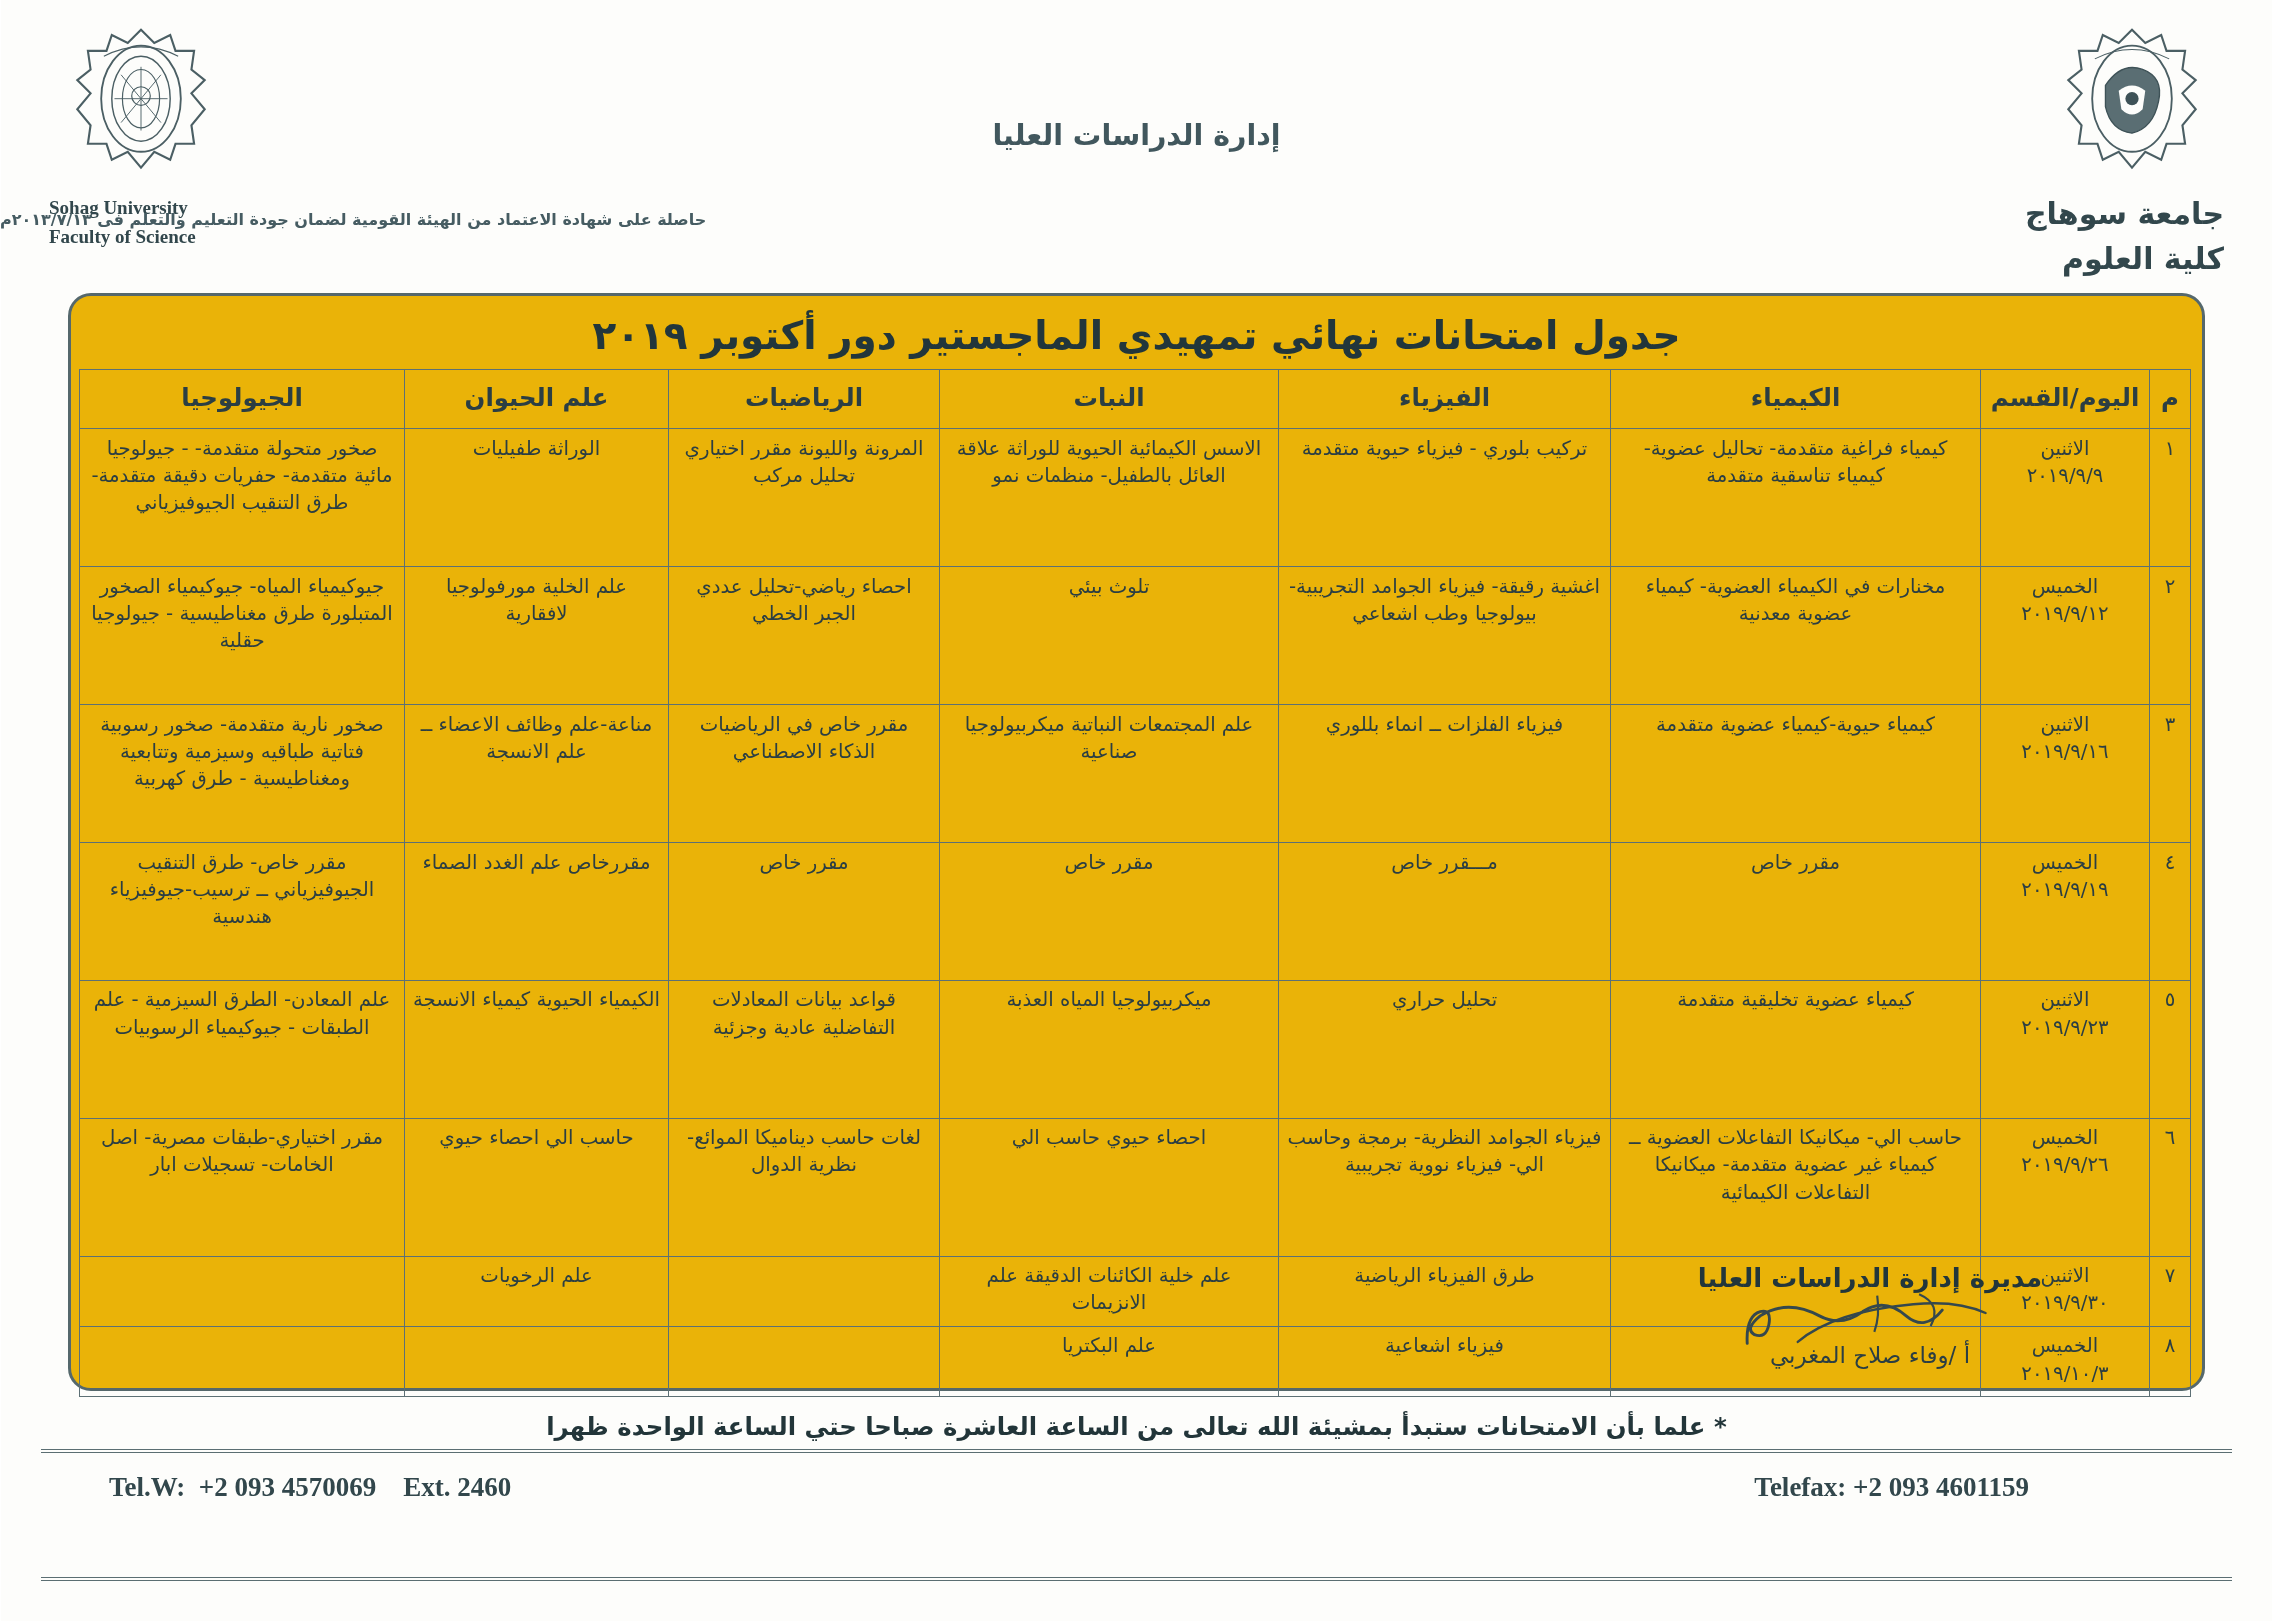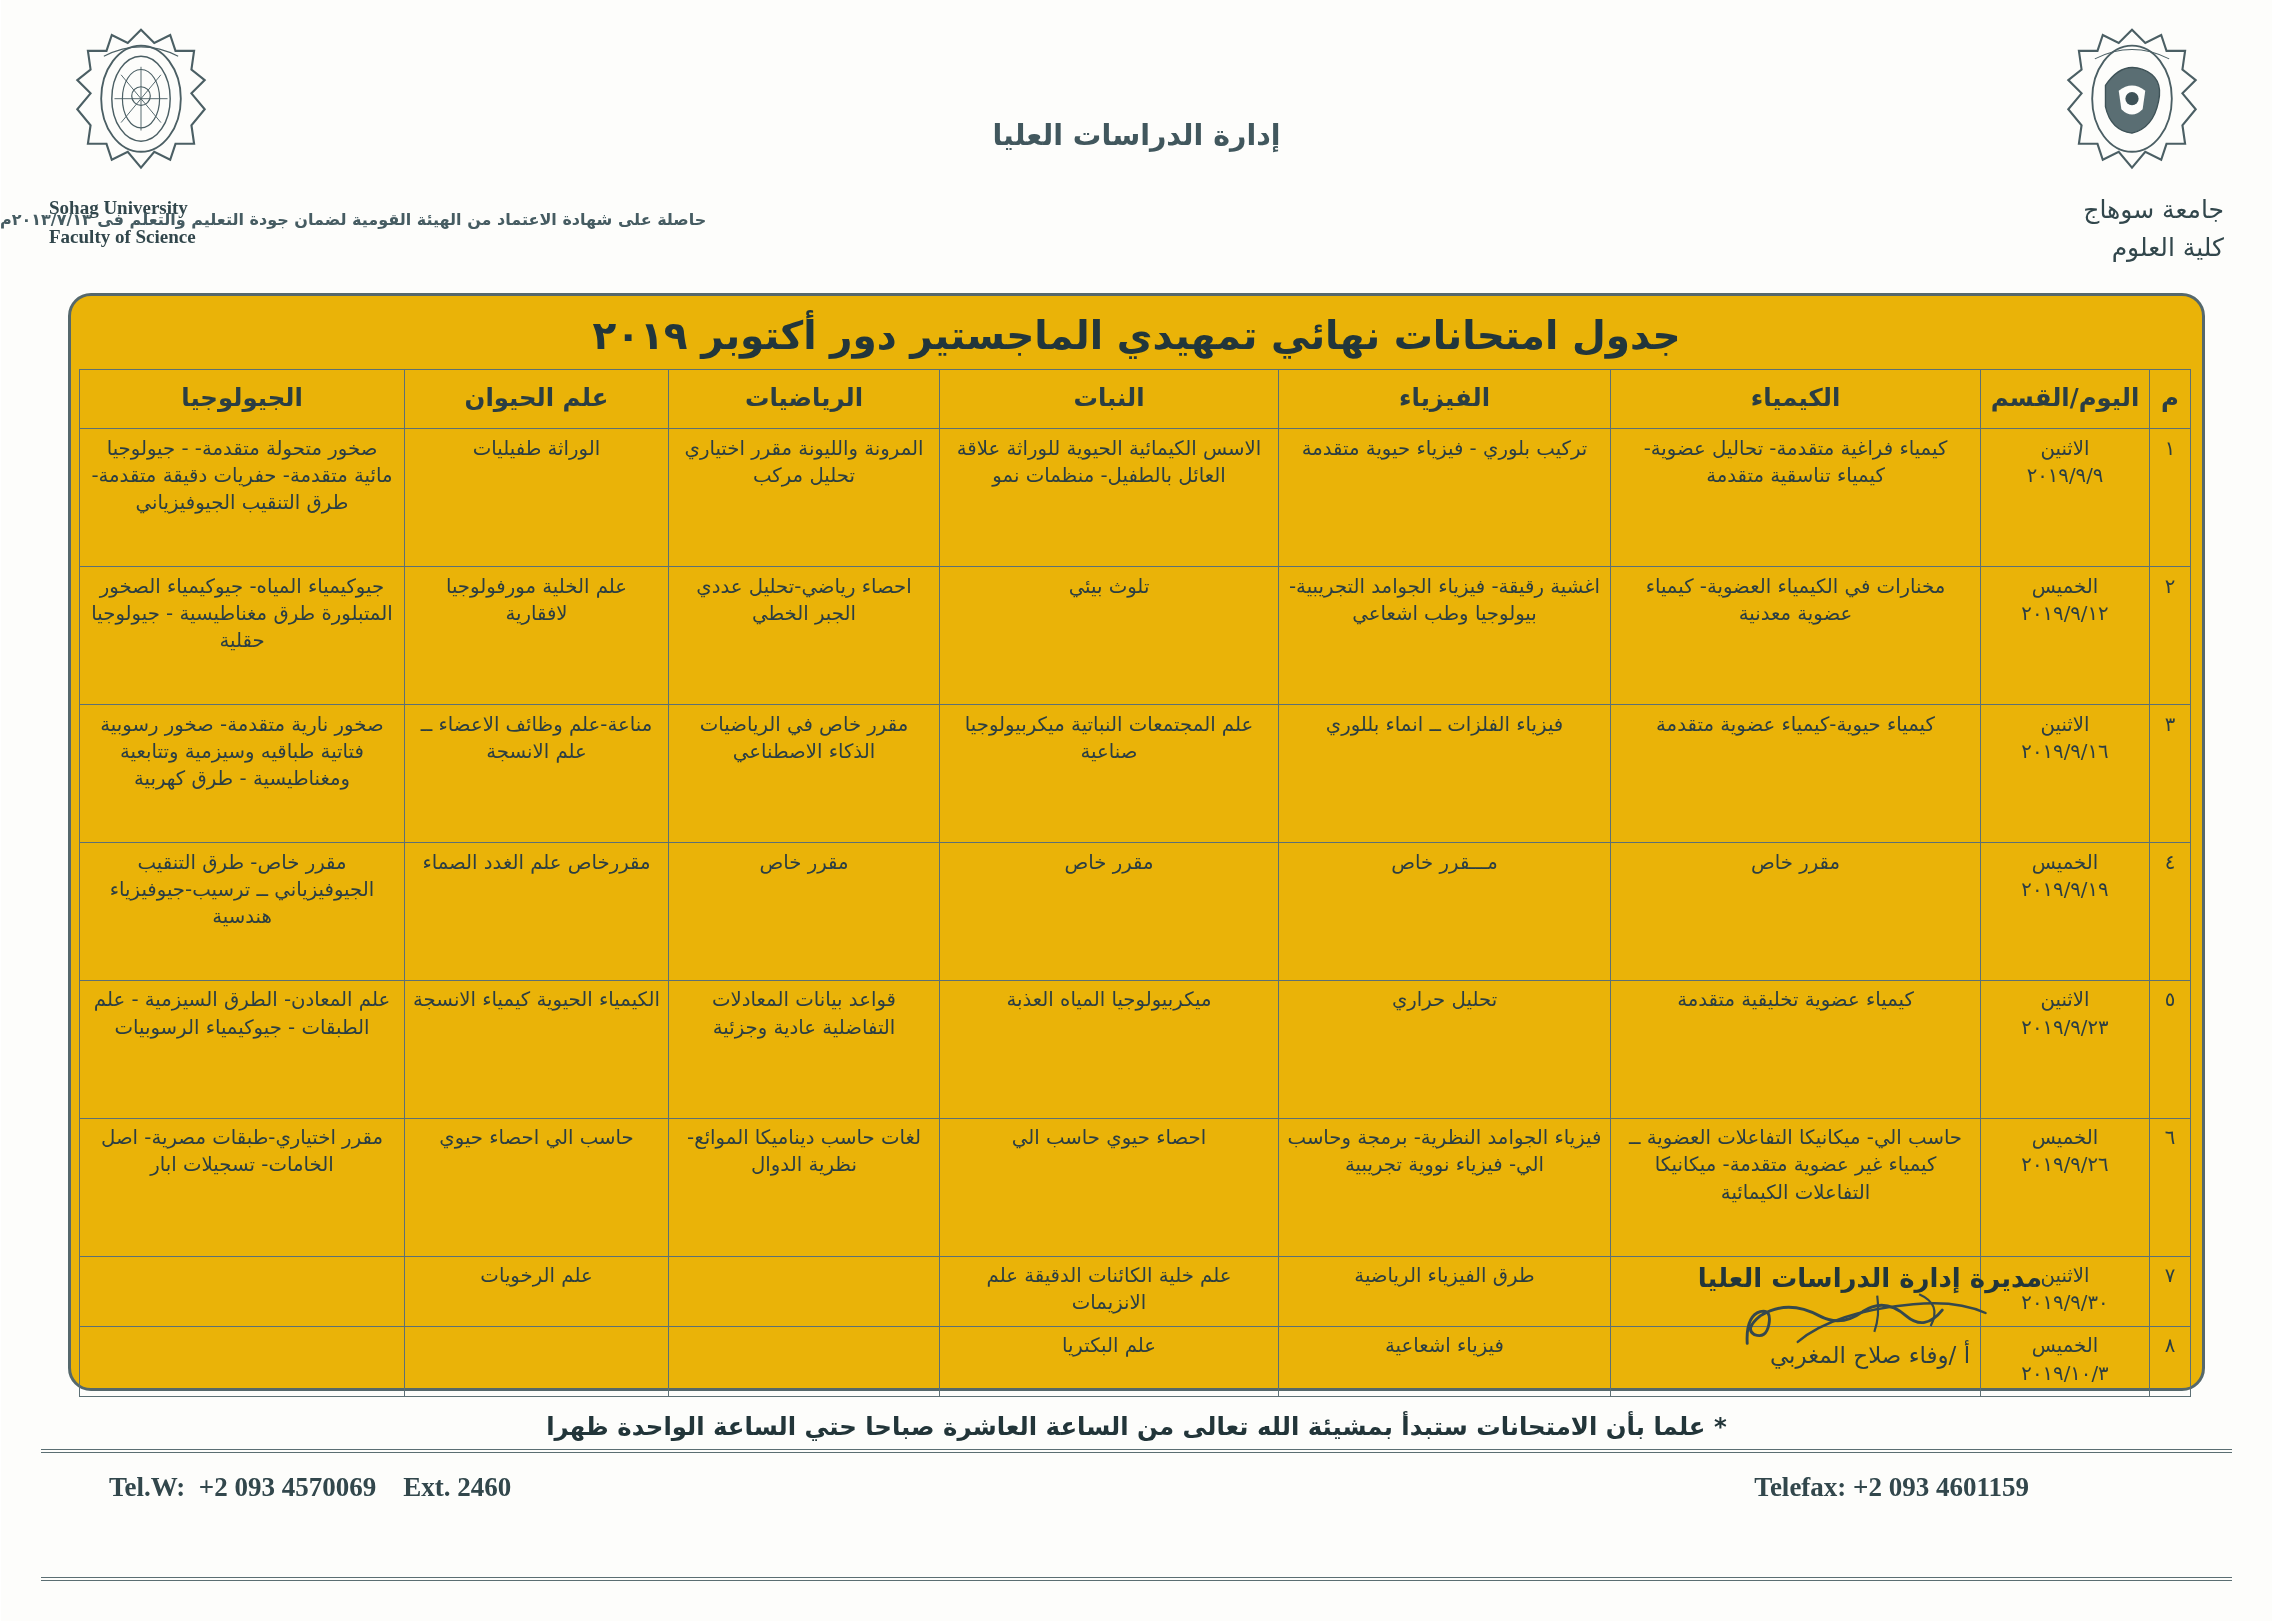--- a/index.html
+++ b/index.html
@@ -51,24 +51,24 @@
     font-size: 19px;
     line-height: 1.55;
     color: #32474c;
   }
   .univ-ar {
     position: absolute;
     right: 49px;
     top: 191px;
     width: 292px;
     text-align: right;
-    font-size: 25px;
+    font-size: 30px;
     line-height: 1.5;
     color: #32474c;
-    font-weight: 400;
+    font-weight: 700;
   }
   .dept-title {
     position: absolute;
     top: 119px;
     left: 0; right: 0;
     text-align: center;
     font-size: 28.5px;
     color: #41575d;
     letter-spacing: 0.7px;
     font-weight: 600;

